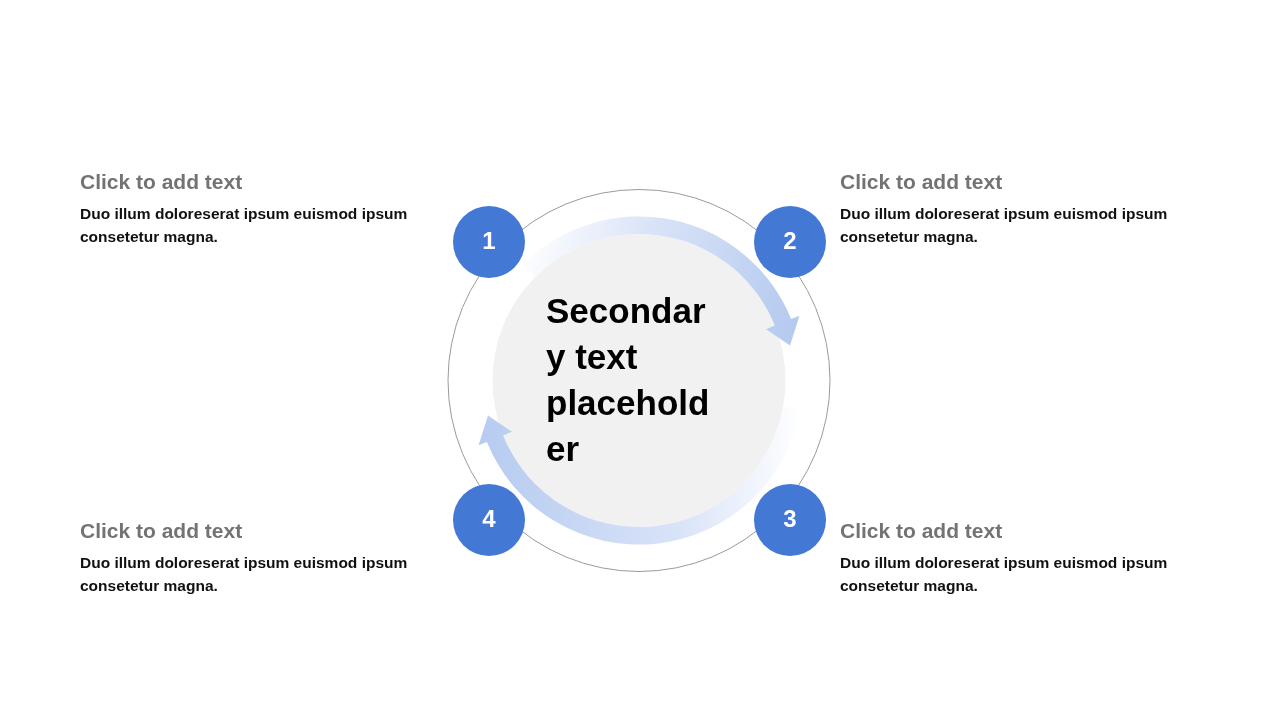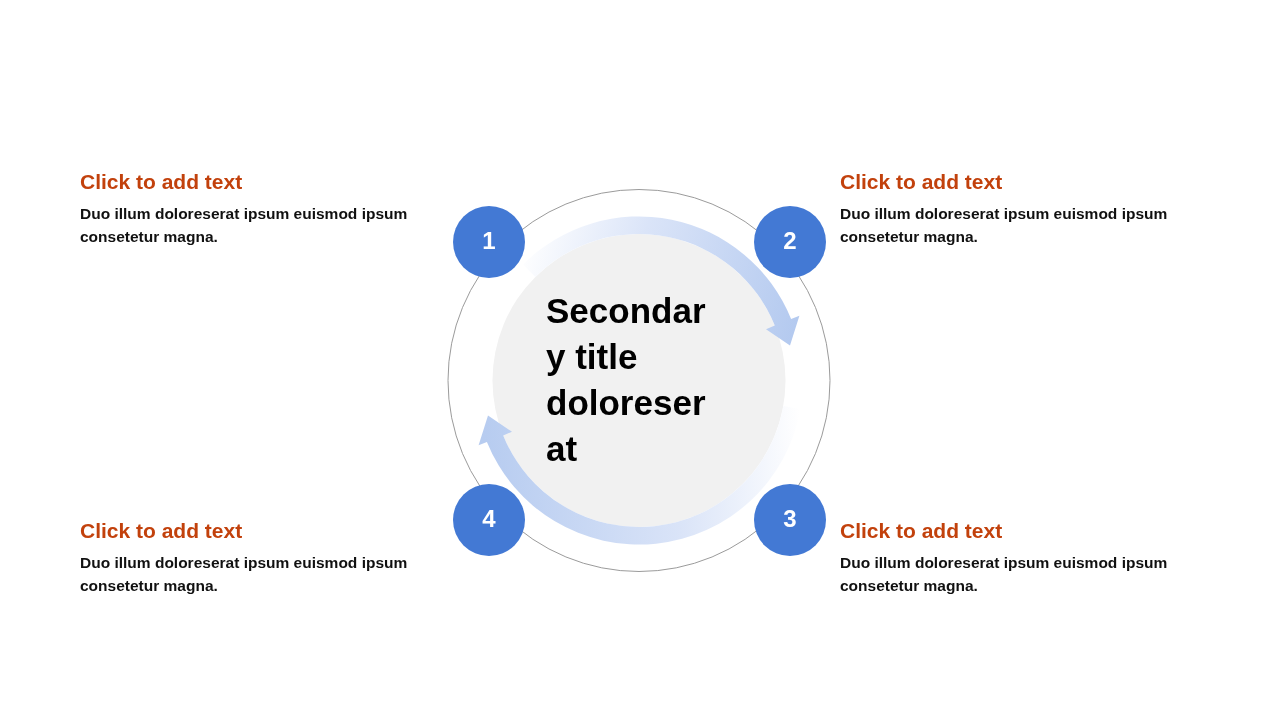--- a/index.html
+++ b/index.html
@@ -63,21 +63,21 @@
   }
   .blk-tl { left: 80px;  top: 169px; }
   .blk-tr { left: 840px; top: 169px; }
   .blk-bl { left: 80px;  top: 518px; }
   .blk-br { left: 840px; top: 518px; }
   .text-block h3 {
     margin: 0 0 8px 0;
     font-size: 21px;
     line-height: 25px;
     font-weight: bold;
-    color: #c2410c;
+    color: #737373;
     cursor: text;
   }
   .text-block p {
     margin: 0;
     font-size: 15.5px;
     line-height: 23px;
     color: #111111;
     cursor: text;
     font-weight: bold;
   }
@@ -103,21 +103,21 @@
 
     <circle cx="639" cy="380.5" r="191" fill="none" stroke="#9b9b9b" stroke-width="1"></circle>
 
     <circle cx="639" cy="380.5" r="146.5" fill="#f1f1f1"></circle>
 
     <path d="M523.0 264.5 A164 164 0 0 1 791.1 319.1 L799.4 315.7 L790.0 345.6 L766.0 329.2 L774.8 325.6 A146.5 146.5 0 0 0 535.4 276.9 Z" fill="url(#gTop)"></path>
 
     <path d="M800.5 409.0 A164 164 0 0 1 486.9 441.9 L478.6 445.3 L488.0 415.4 L512.0 431.8 L503.2 435.4 A146.5 146.5 0 0 0 783.3 405.9 Z" fill="url(#gBottom)"></path>
   </svg>
 
-  <div class="center-title">Secondary title doloreserat</div>
+  <div class="center-title">Secondary text placeholder</div>
 
   <div class="step-circle pos-1">
     <span class="num">1</span>
   </div>
   <div class="step-circle pos-2">
     <span class="num">2</span>
   </div>
   <div class="step-circle pos-3">
     <span class="num">3</span>
   </div>

